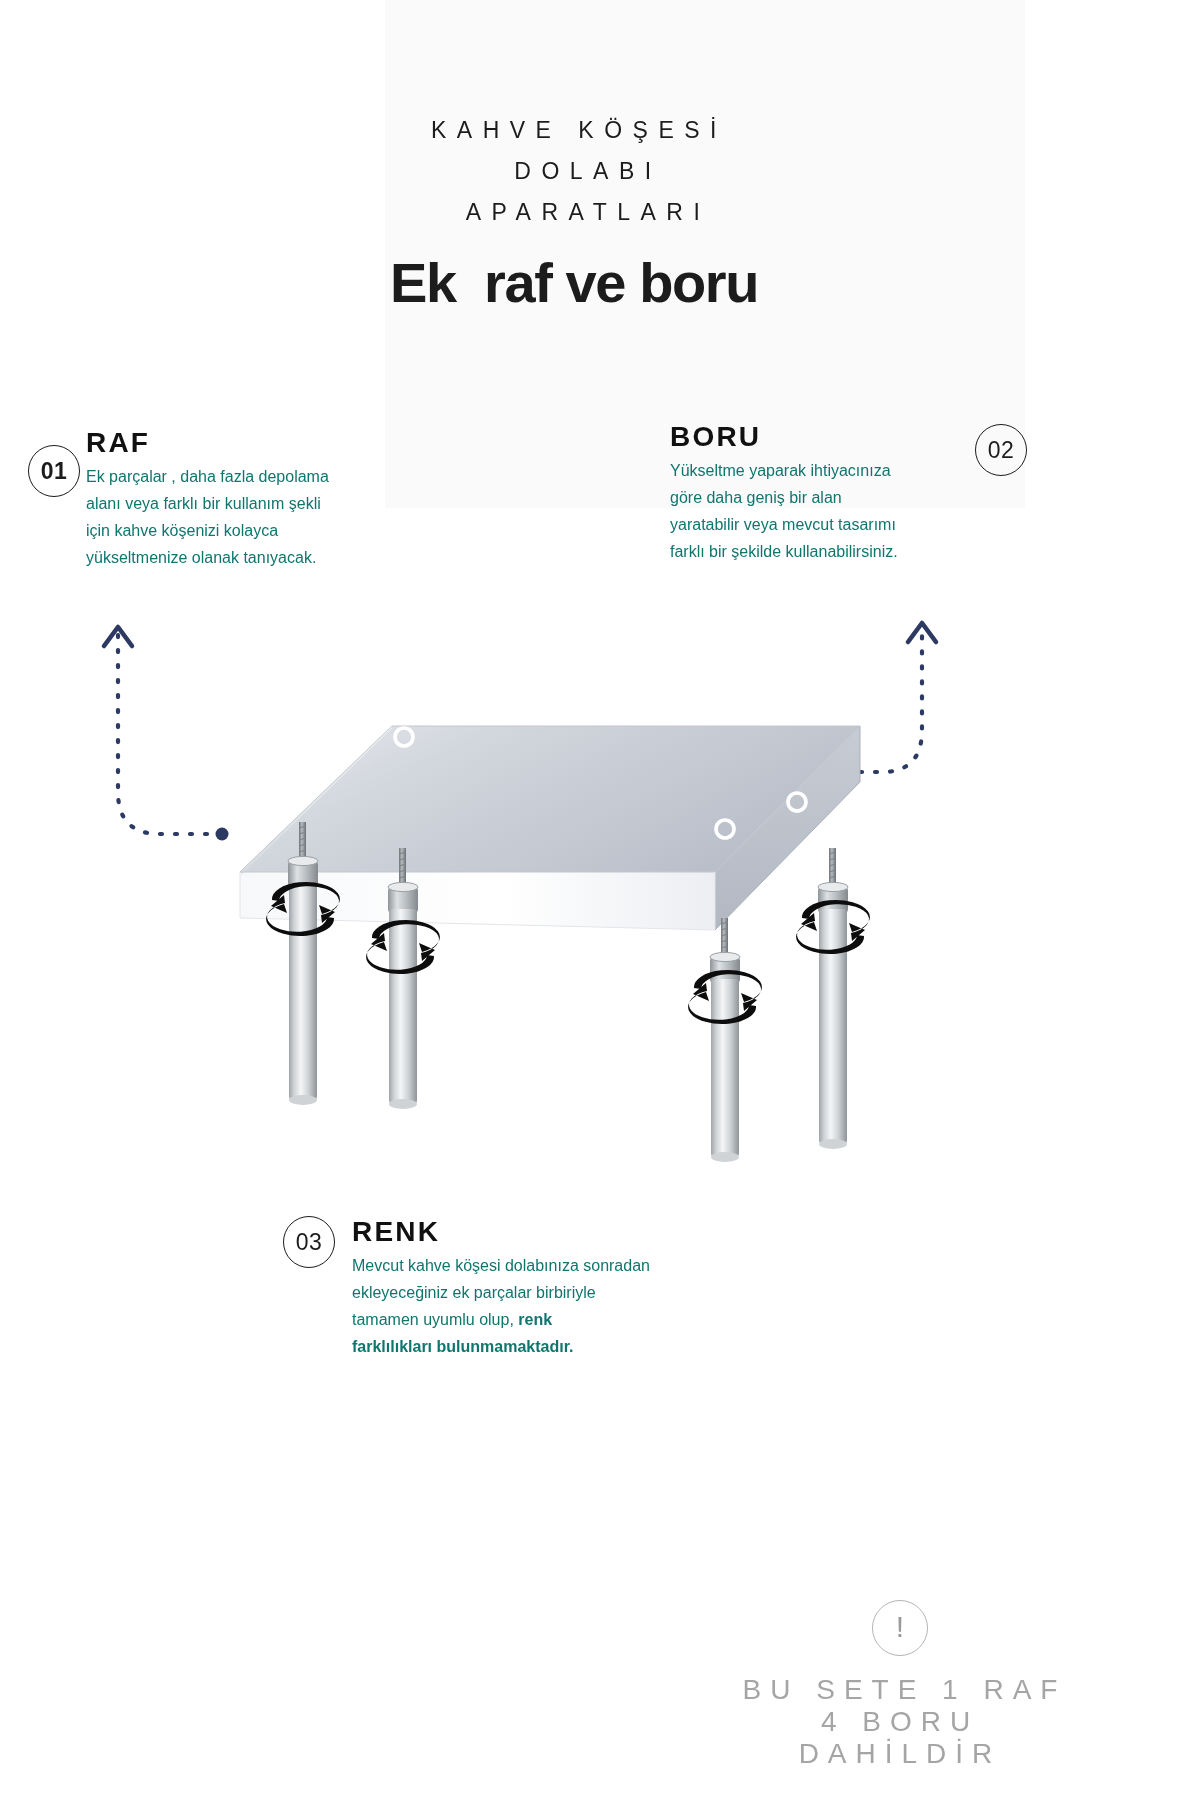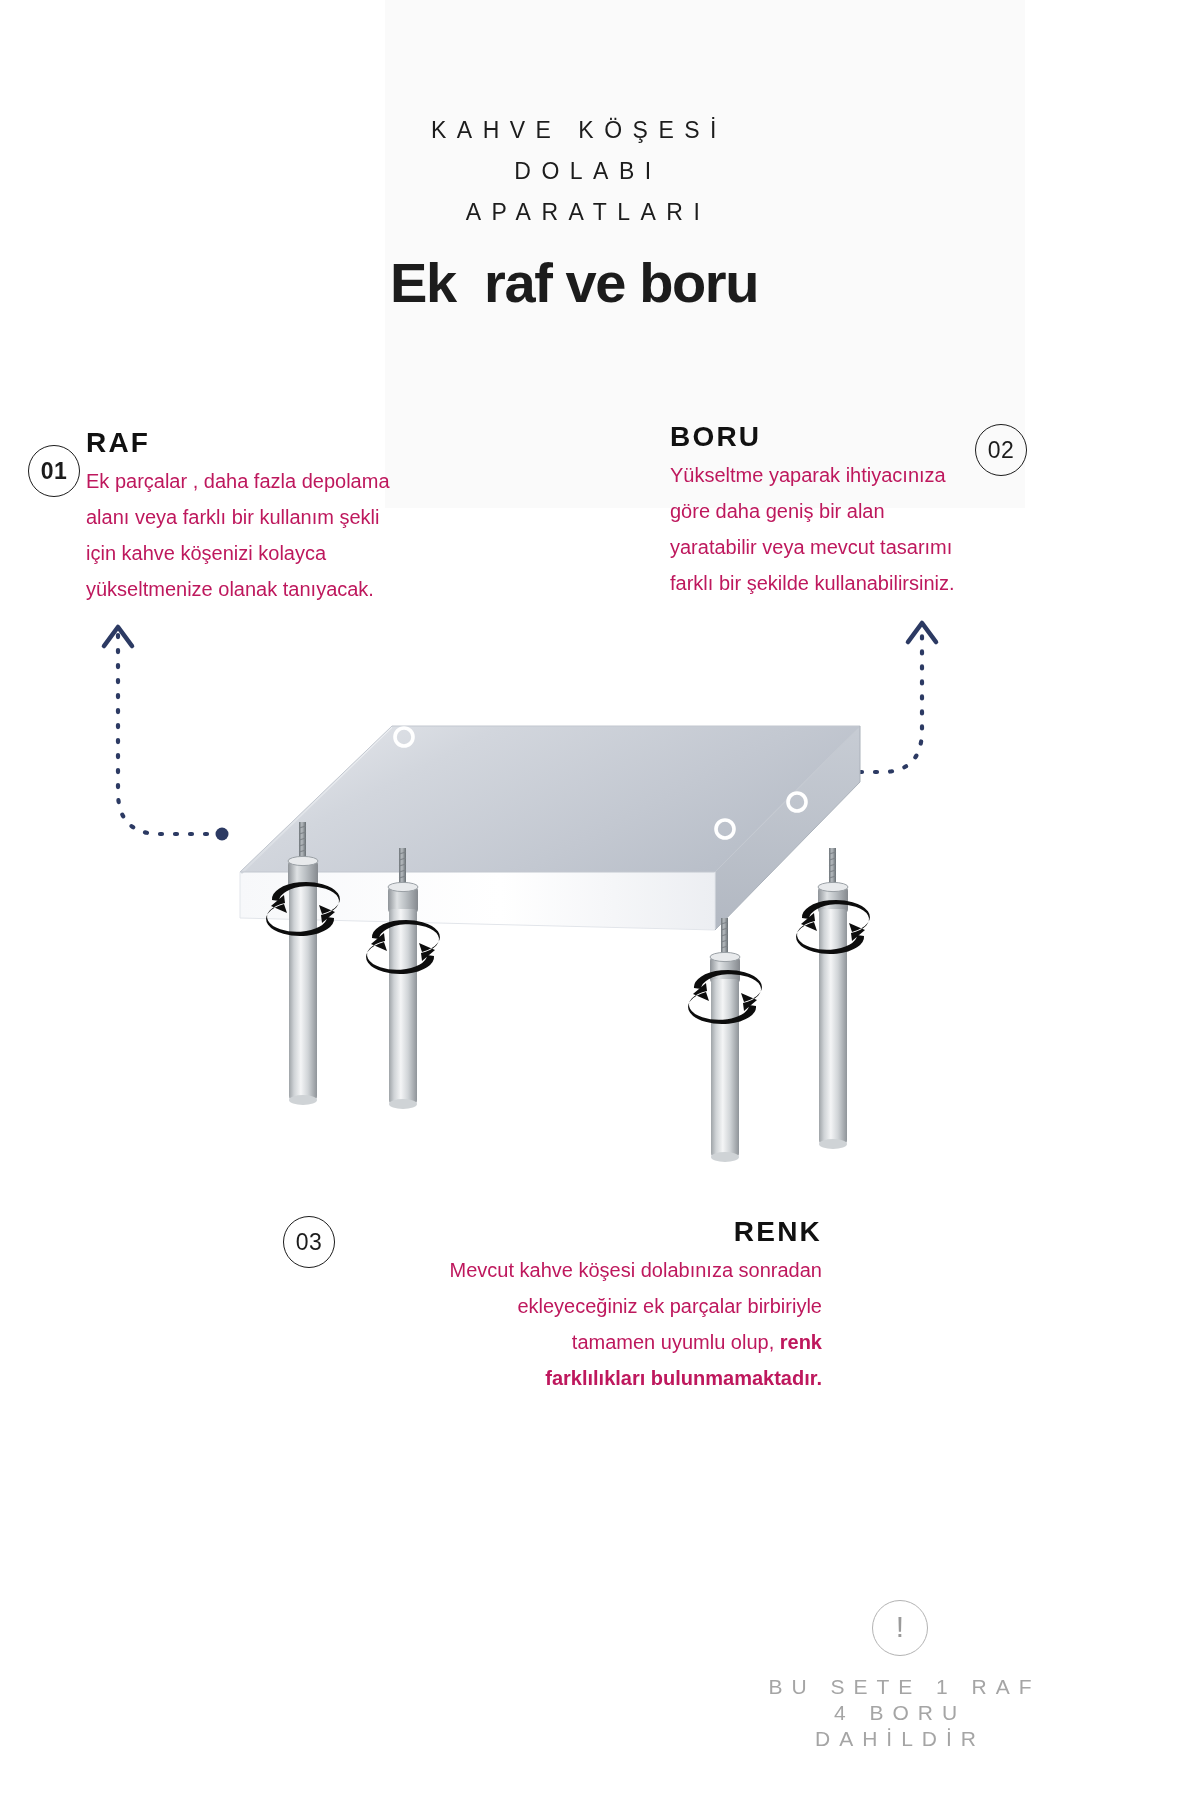--- a/index.html
+++ b/index.html
@@ -56,51 +56,51 @@
   }
 
   .sec-head {
     font-size:28px;
     font-weight:700;
     letter-spacing:2.2px;
     color:#111;
     margin-bottom:4px;
   }
   .sec-body {
-    font-size:20px;
-    line-height:36px;
+    font-size:16px;
+    line-height:27px;
     font-weight:400;
-    color:#be185d;
+    color:#0f766e;
     white-space:pre-line;
   }
   .sec-body b { font-weight:700; }
 
   #sec-raf  { position:absolute; left:86px;  top:427px; width:360px; z-index:4; }
   #sec-boru { position:absolute; left:670px; top:421px; width:345px; z-index:4; }
-  #sec-renk { position:absolute; left:352px; top:1216px; width:470px; z-index:4;text-align:right; }
+  #sec-renk { position:absolute; left:352px; top:1216px; width:470px; z-index:4; }
 
   #badge-01 { left:28px;  top:445px;font-weight:bold; }
   #badge-02 { left:975px; top:424px; }
   #badge-03 { left:283px; top:1216px; }
 
   
   .stage { position:absolute; left:0; top:600px; width:1200px; height:620px; z-index:2; }
 
   
   .footer { position:absolute; left:640px; top:1600px; width:520px; text-align:center; z-index:4; }
   .warn-circle {
     width:56px; height:56px; border-radius:50%;
     border:1.5px solid #b3b3b3;
     margin:0 auto 18px auto;
     display:flex; align-items:center; justify-content:center;
     font-size:30px; line-height:1; color:#9a9a9a; font-weight:400;
     padding-bottom:3px;
   }
   .footer-text {
-    font-size:21px; letter-spacing:9px; line-height:26px;
+    font-size:28px; letter-spacing:9px; line-height:32px;
     color:#a5a5a5; font-weight:400; white-space:pre-line;
     text-indent:9px;
   }
 </style>
 </head>
 <body>
 
 <div class="bg-panel"></div>
 
 <div class="header">

